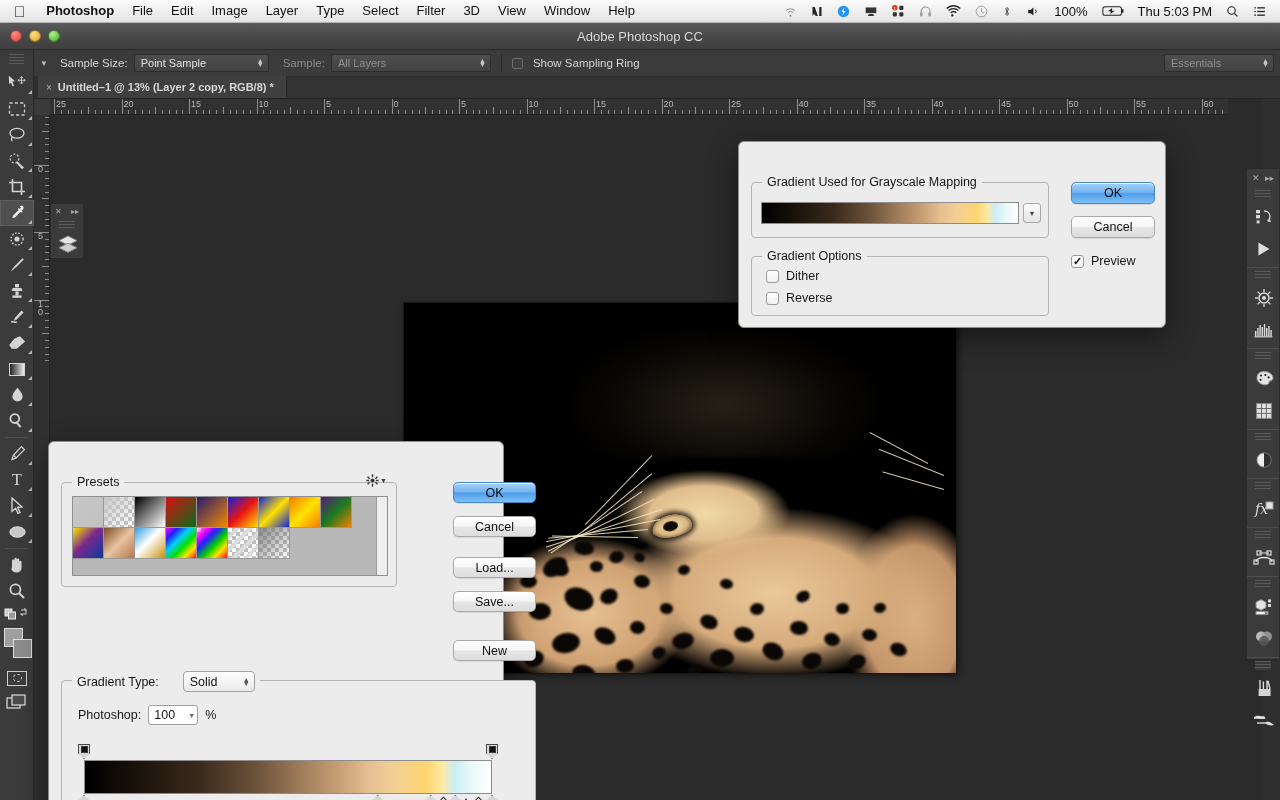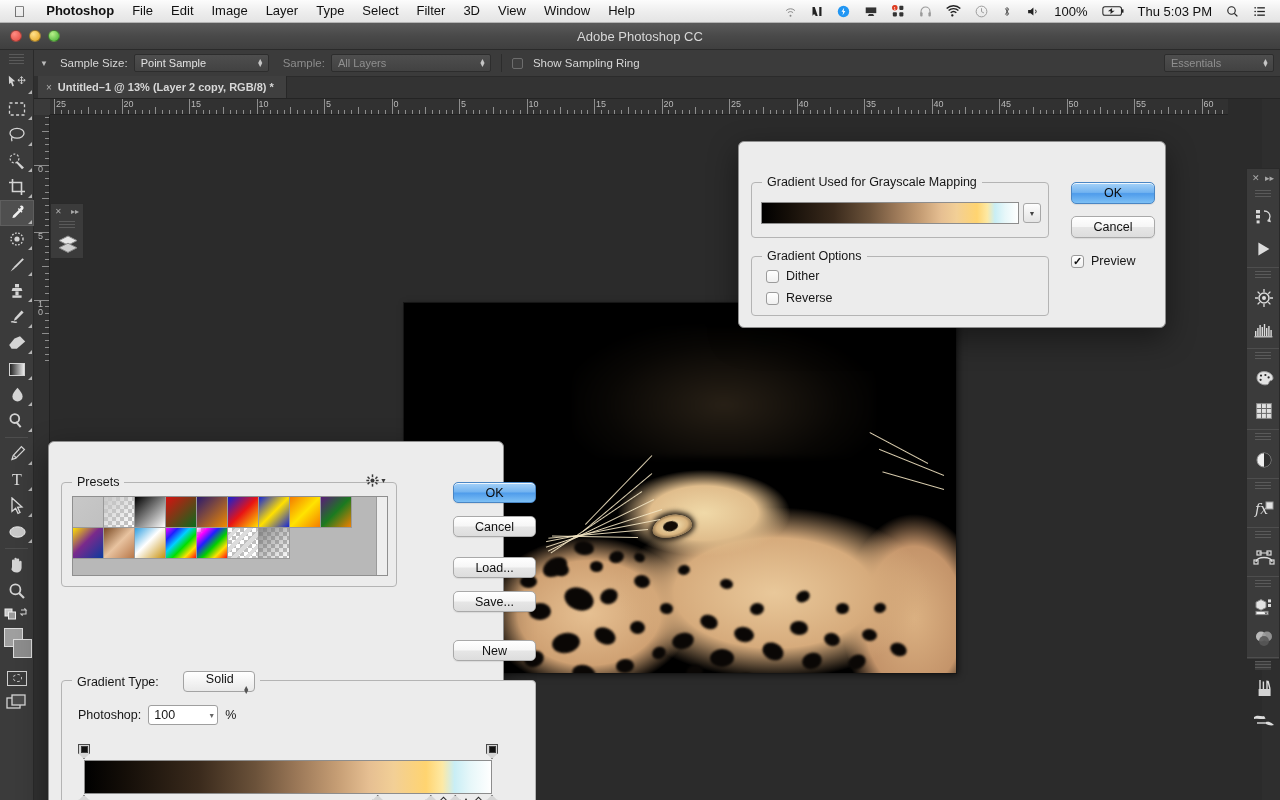--- a/index.html
+++ b/index.html
@@ -267,21 +267,21 @@
     background: #fff; border: 1px solid #a0a0a0; border-radius: 2px;
     display: flex; align-items: center; padding: 0 5px; font-size: 12.5px; color: #111;
   }
   .stepper-box {
     background: #fff; border: 1px solid #9f9f9f; border-radius: 3px;
     display: flex; align-items: center; padding: 0 2px 0 5px; font-size: 12.5px;
   }
   .minisel {
     background: linear-gradient(180deg,#ffffff,#e9e9e9);
     border: 1px solid #a3a3a3; border-radius: 4px;
-    display: flex; align-items: center; padding: 0 4px 0 6px; font-size: 12.5px; color: #111; flex-direction: column;
+    display: flex; align-items: center; padding: 0 4px 0 6px; font-size: 12.5px; color: #111;
   }
   .minisel .arrows { margin-left: auto; padding-left: 6px; display: flex; flex-direction: column; line-height: 4px; font-size: 7px; color: #555; }
   .gstop-top, .gstop-bot { position: absolute; width: 12px; height: 15px; }
   .gstop-top .house, .gstop-bot .house {
     position: absolute; left: 0; width: 12px; height: 15px;
     background: #d5d5d5; border: 1px solid #4a4a4a;
   }
   .gstop-top .house { clip-path: polygon(0 0,100% 0,100% 62%,50% 100%,0 62%); }
   .gstop-bot .house { clip-path: polygon(50% 0,100% 38%,100% 100%,0 100%,0 38%); }
   .gstop-top .chip, .gstop-bot .chip { position: absolute; left: 3px; width: 7px; height: 7px; border: 1px solid #3c3c3c; }
@@ -1173,21 +1173,21 @@
         <span class="glegend" style="display:flex;align-items:center;gap:24px;top:-10px">
           <span>Gradient Type:</span>
           <span class="minisel" style="width:72px;height:21px">
             <span>Solid</span>
             <span class="arrows">▲<br>▼</span>
           </span>
         </span>
 
         <div style="position:absolute;left:16px;top:24px;display:flex;align-items:center;gap:7px">
           <span>Photoshop:</span>
-          <span class="stepper-box" style="width:70px;height:20px">
+          <span class="stepper-box" style="width:50px;height:20px">
             <span>100</span>
             <b style="margin-left:auto;font-size:7px;color:#666">▼</b>
           </span>
           <span>%</span>
         </div>
 
         <div style="position:absolute;left:22px;top:62px;width:408px;height:72px">
           <div id="opacity-stops">
               <div class="gstop-top" style="left: -6px; top: 1px;">
                 <span class="house"></span>

